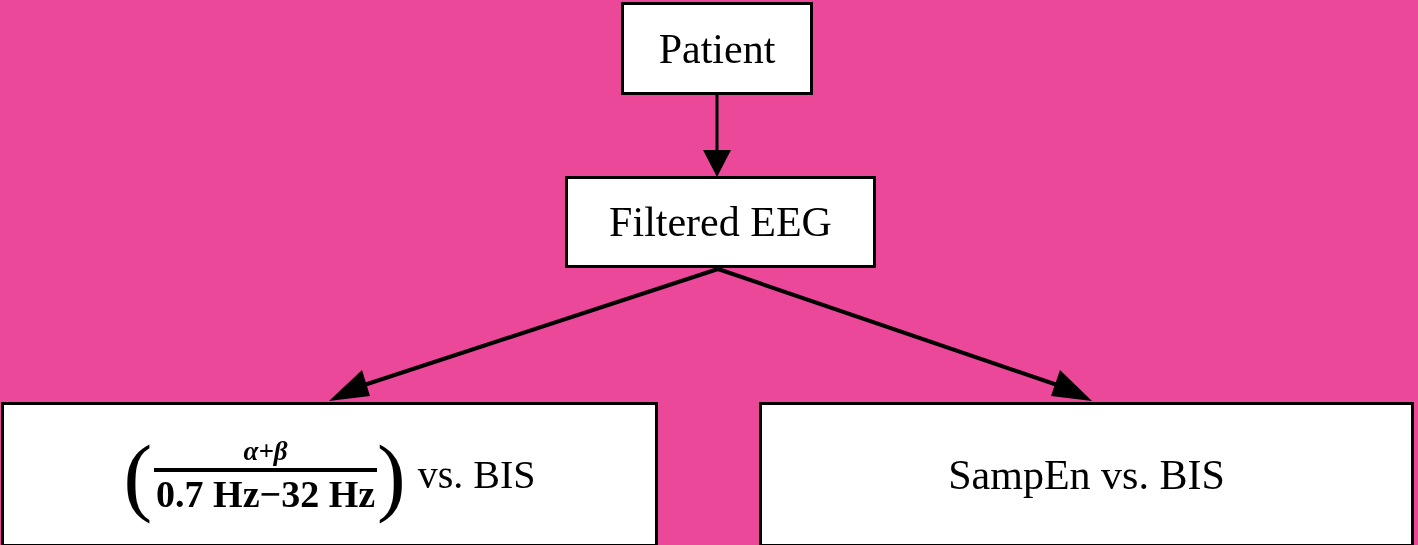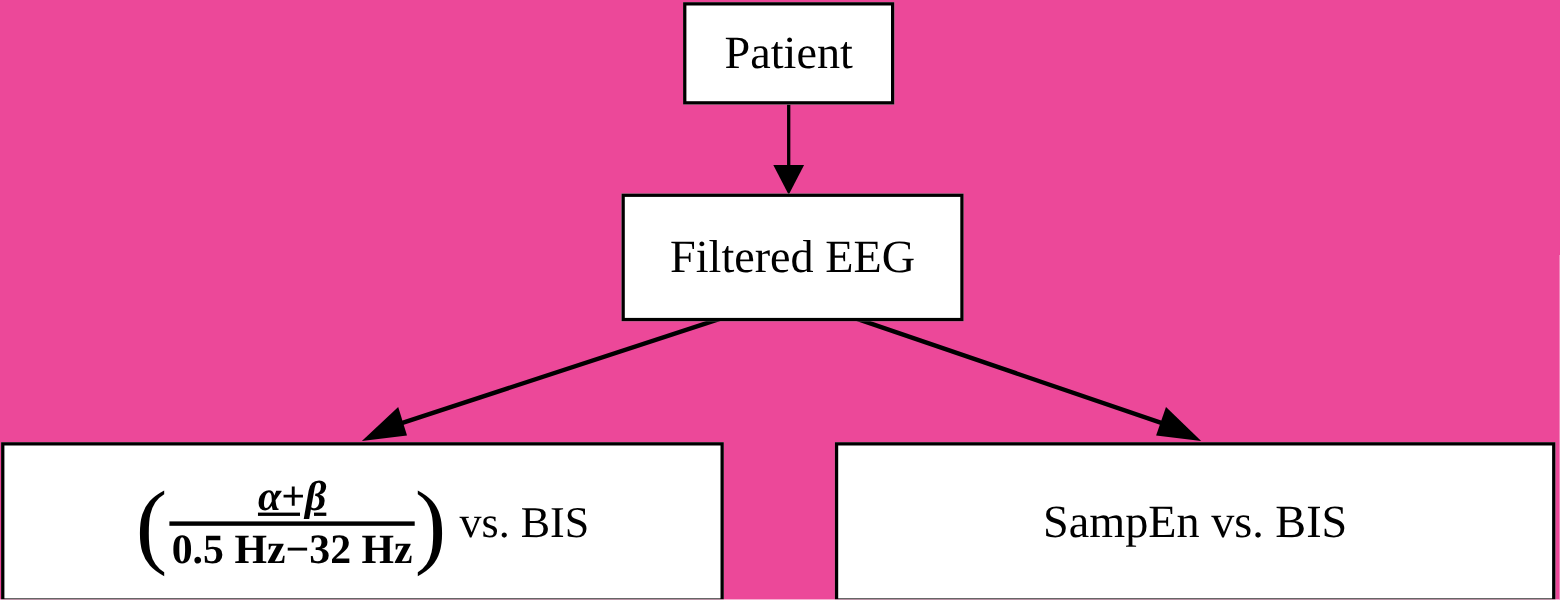--- a/index.html
+++ b/index.html
@@ -31,21 +31,21 @@
     left: 621px;
     top: 2px;
     width: 192px;
     height: 93px;
     font-size: 42px;
   }
   #node-filtered-eeg {
     left: 565px;
     top: 176px;
     width: 311px;
-    height: 116px;
+    height: 92px;
     font-size: 42px;
   }
   #node-auc {
     left: 1px;
     top: 402px;
     width: 657px;
     height: 145px;
     font-size: 40px;
   }
   #node-sampen {
@@ -85,26 +85,25 @@
     display: inline-flex;
     flex-direction: column;
     align-items: center;
     justify-content: center;
     font-weight: bold;
     vertical-align: middle;
     position: relative;
     top: 1px;
   }
   .frac .num {
-    font-size: 38px;
+    font-size: 27px;
     font-style: italic;
     font-weight: bold;
     padding: 0 6px 3px 6px;
     line-height: 1;
-    text-decoration: underline;
   }
   .frac .bar {
     width: 100%;
     height: 4px;
     background: #000000;
   }
   .frac .den {
     font-size: 38px;
     font-weight: bold;
     padding: 3px 2px 0 2px;
@@ -156,21 +155,21 @@
   <div class="node" id="node-filtered-eeg">
     <span class="node-label">Filtered EEG</span>
   </div>
 
   <div class="node" id="node-auc">
     <div class="formula">
       <span class="paren paren-open">(</span>
       <span class="frac">
         <span class="num">α+β</span>
         <span class="bar"></span>
-        <span class="den">0.5 Hz−32 Hz</span>
+        <span class="den">0.7 Hz−32 Hz</span>
       </span>
       <span class="paren paren-close">)</span>
       <span class="tail">vs. BIS</span>
     </div>
   </div>
 
   <div class="node" id="node-sampen">
     <span class="node-label">SampEn vs. BIS</span>
   </div>
 

